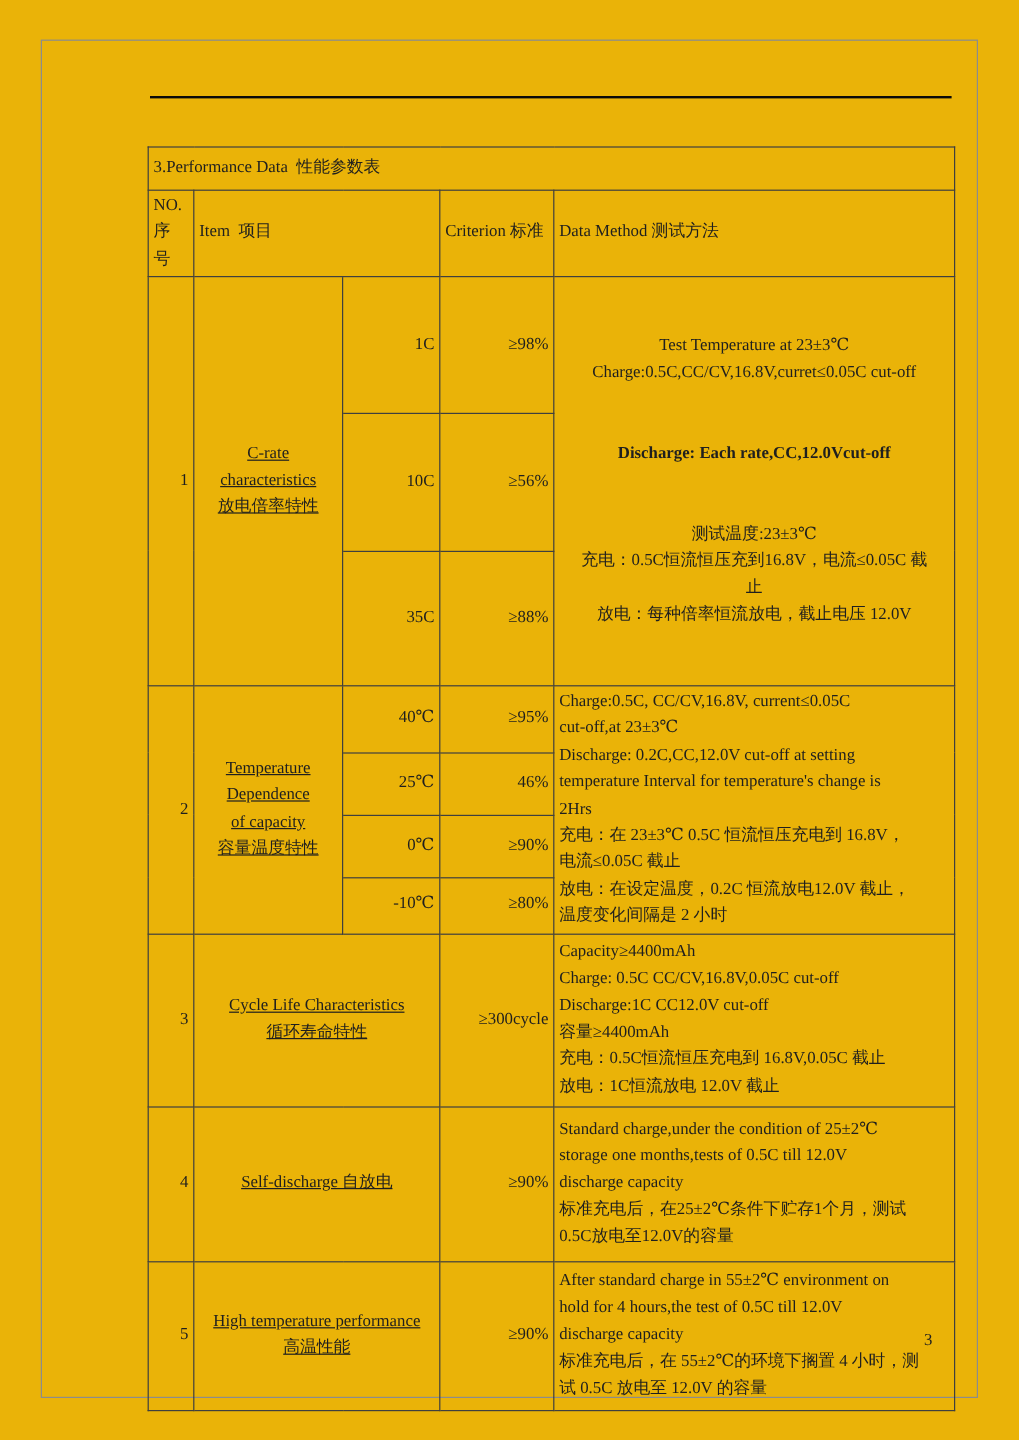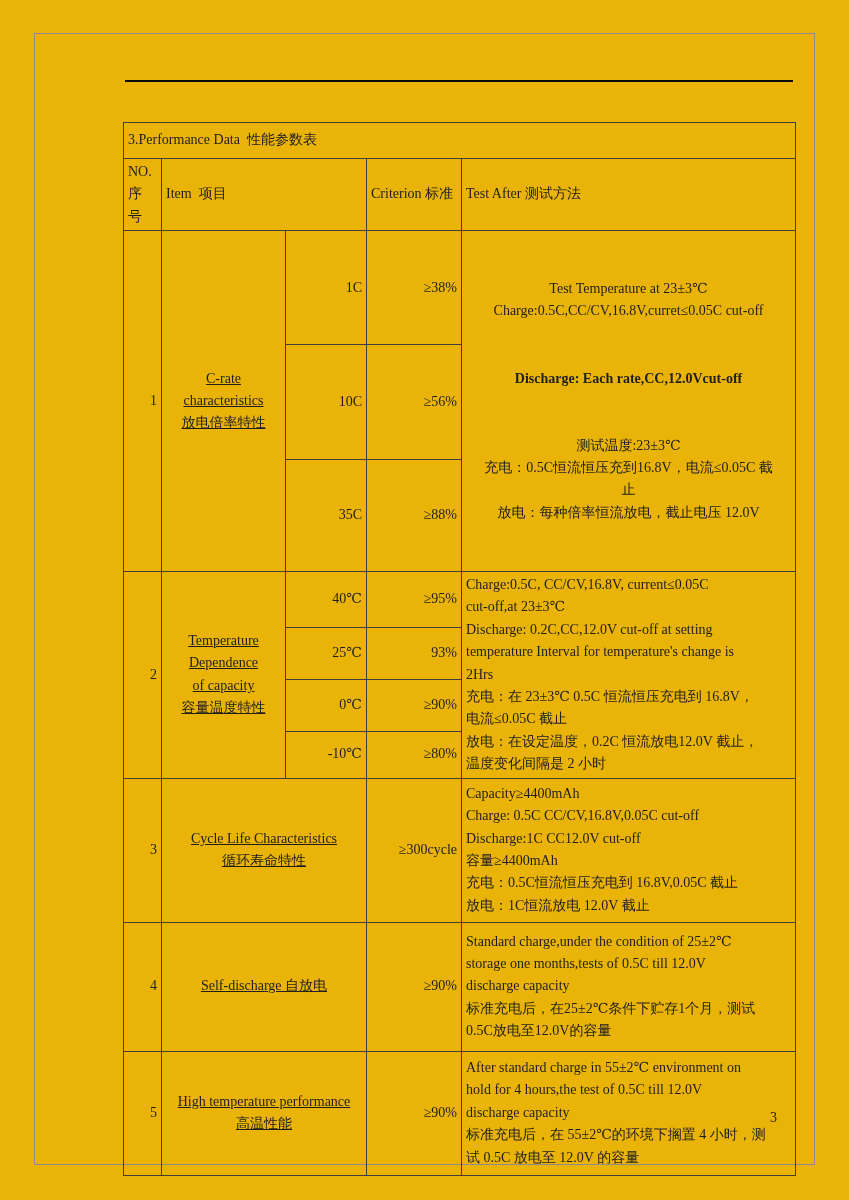--- a/index.html
+++ b/index.html
@@ -91,30 +91,30 @@
         <tr style="height:36px">
       <td colspan="5" class="title-cell">3.Performance Data  性能参数表</td>
     </tr>
 
     <tr style="height:66px">
       <td class="hc">NO.
 序
 号</td>
       <td colspan="2" class="hc">Item  项目</td>
       <td class="hc">Criterion 标准</td>
-      <td class="hc">Test After 测试方法</td>
+      <td class="hc">Data Method 测试方法</td>
     </tr>
 
     <tr style="height:57px">
       <td rowspan="3" class="tc">1</td>
       <td rowspan="3" class="item-cell">C-rate
 characteristics
 放电倍率特性</td>
       <td class="tc">1C</td>
-      <td class="tc">≥38%</td>
+      <td class="tc">≥98%</td>
       <td rowspan="3" class="method mc">
         <div>Test Temperature at 23±3℃
 Charge:0.5C,CC/CV,16.8V,curret≤0.05C cut-off</div>
         <div class="b">Discharge: Each rate,CC,12.0Vcut-off</div>
         <div>测试温度:23±3℃
 充电：0.5C恒流恒压充到16.8V，电流≤0.05C 截
 止
 放电：每种倍率恒流放电，截止电压 12.0V</div>
       </td>
     </tr>
@@ -140,21 +140,21 @@
 Discharge: 0.2C,CC,12.0V cut-off at setting
 temperature Interval for temperature's change is
 2Hrs
 充电：在 23±3℃ 0.5C 恒流恒压充电到 16.8V，
 电流≤0.05C 截止
 放电：在设定温度，0.2C 恒流放电12.0V 截止，
 温度变化间隔是 2 小时</td>
     </tr>
     <tr style="height:51px">
       <td class="tc">25℃</td>
-      <td class="tc">93%</td>
+      <td class="tc">46%</td>
     </tr>
     <tr style="height:51px">
       <td class="tc">0℃</td>
       <td class="tc">≥90%</td>
     </tr>
     <tr style="height:46px">
       <td class="tc">-10℃</td>
       <td class="tc">≥80%</td>
     </tr>
 

